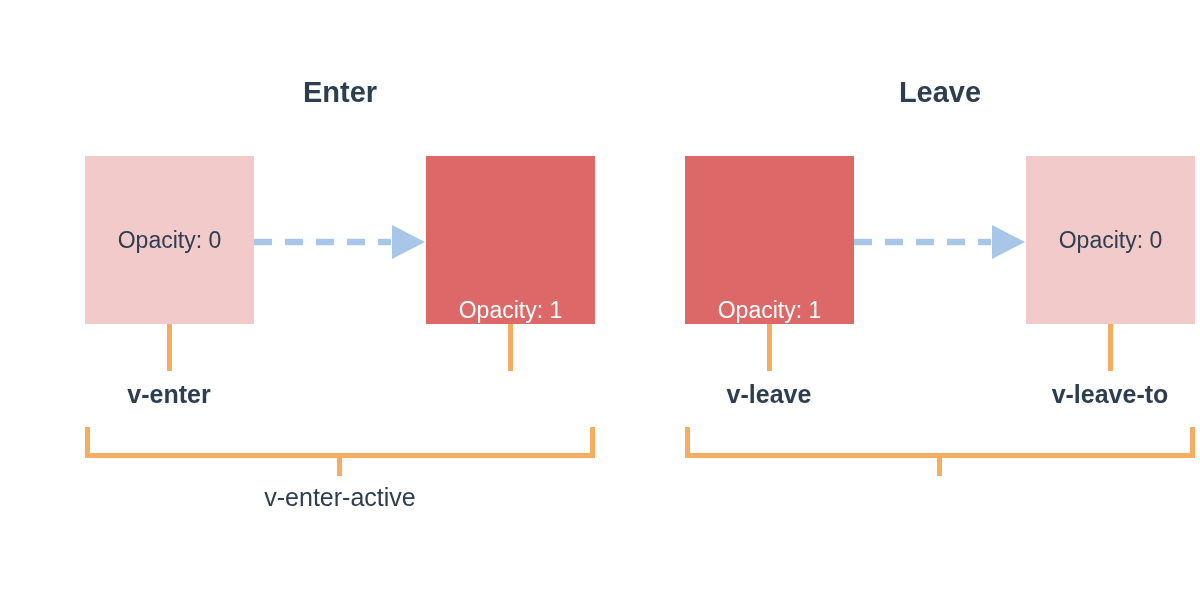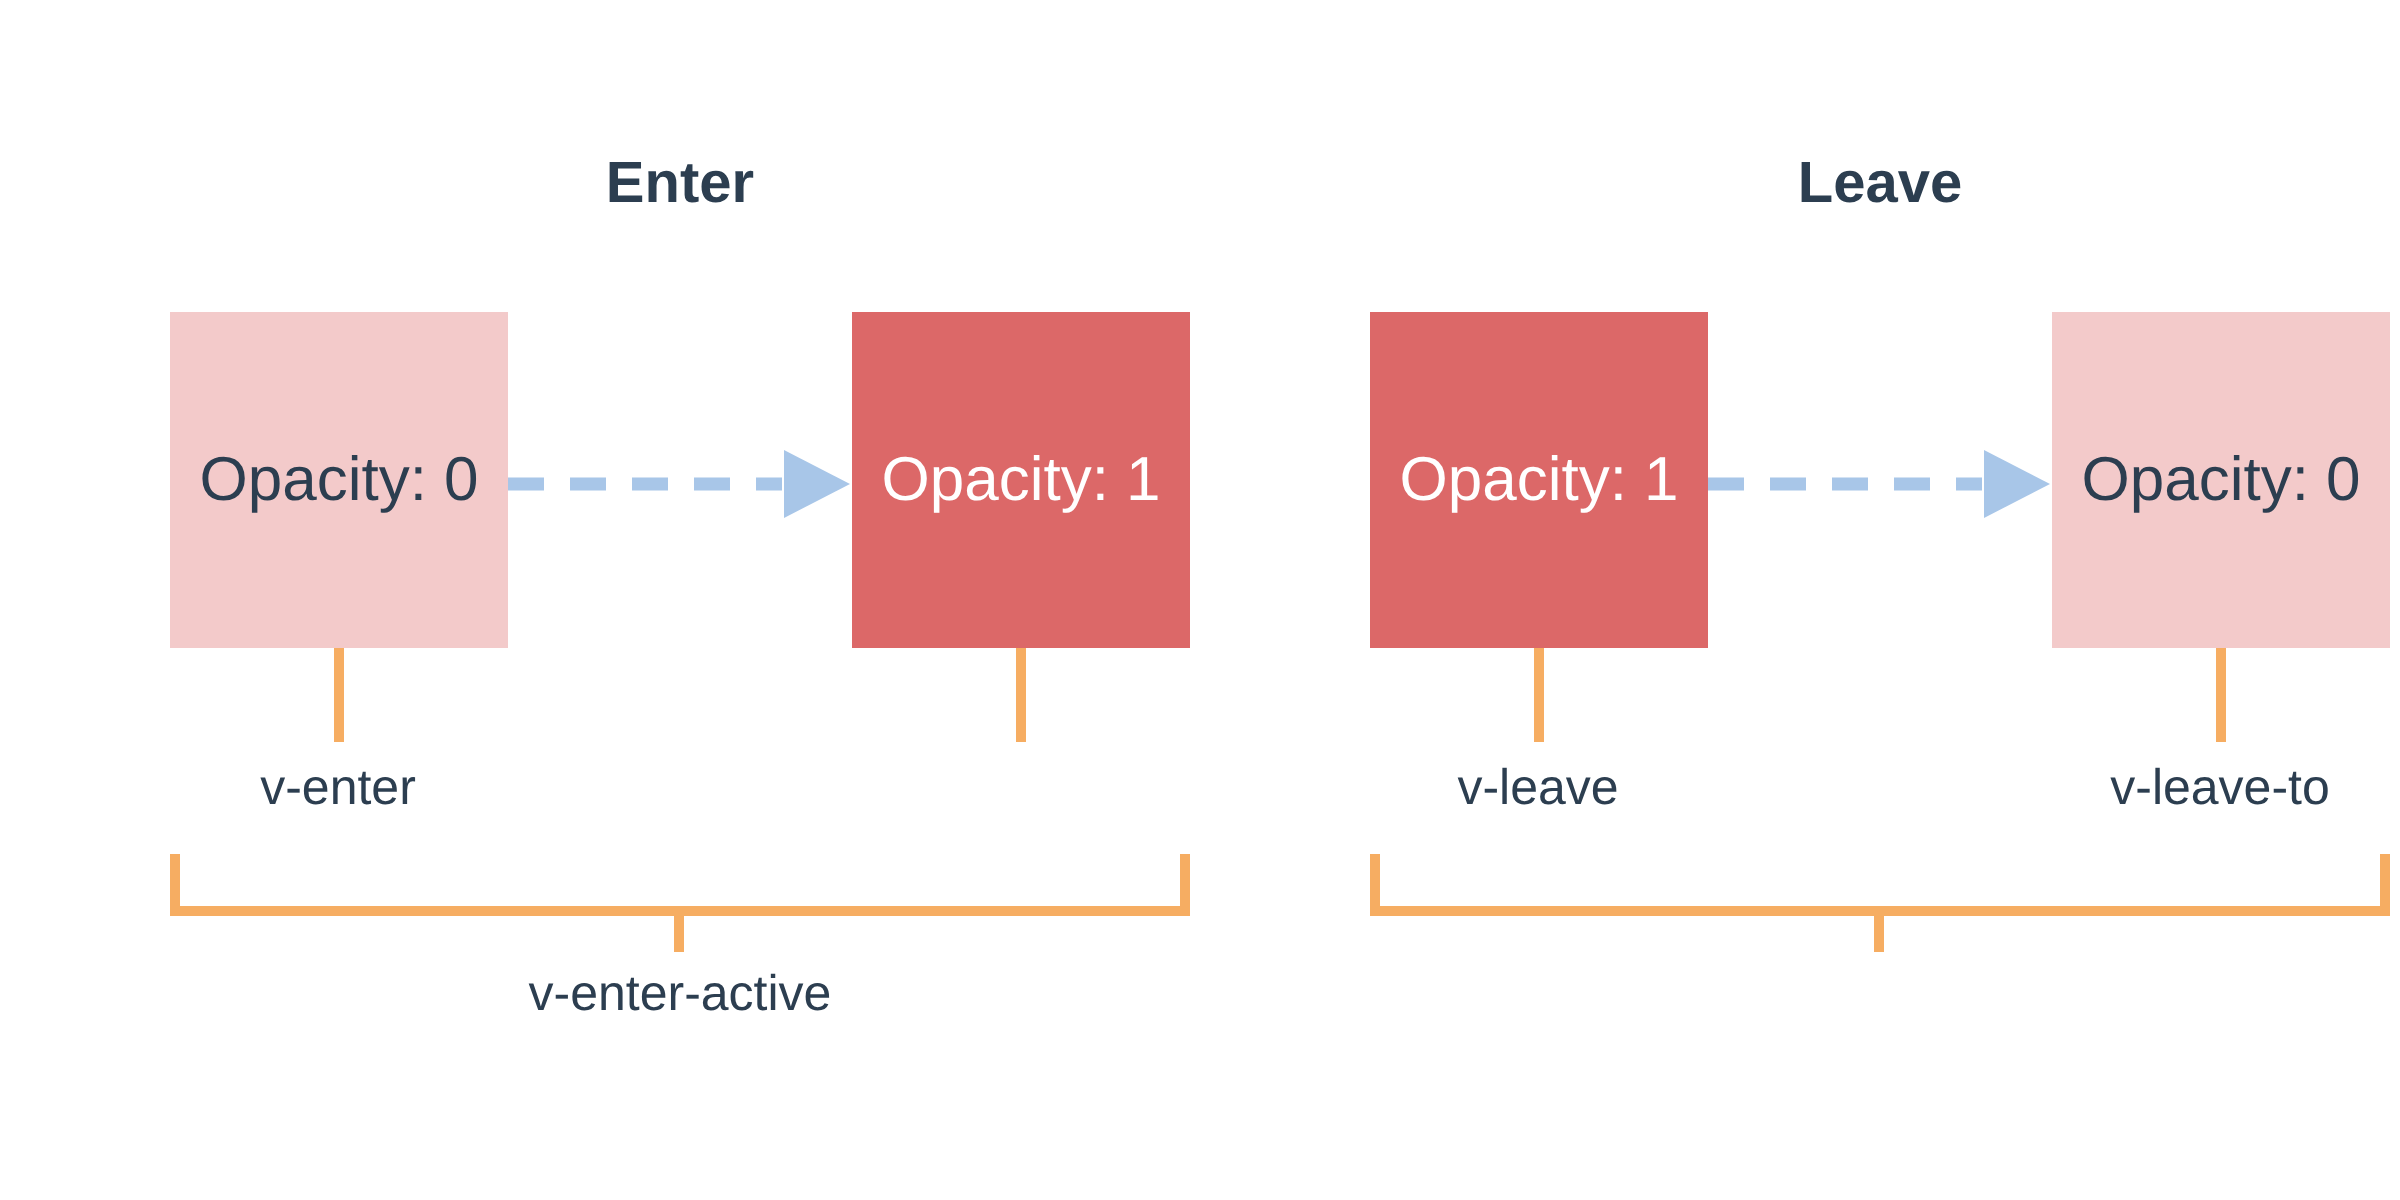--- a/index.html
+++ b/index.html
@@ -45,27 +45,27 @@
   }
 
   .state-box {
     position: absolute;
     top: 156px;
     width: 169px;
     height: 168px;
     display: flex;
     align-items: center;
     justify-content: center;
-    font-size: 31px;
+    font-size: 23px;
     white-space: nowrap;
   }
   .state-box--start { left: 47px; }
   .state-box--end   { left: 388px; }
   .state-box[data-variant="faded"] { background: var(--pink-light); color: var(--text-navy); }
-  .state-box[data-variant="solid"] { background: var(--red-solid);  color: var(--box-text-light); }
+  .state-box[data-variant="solid"] { background: var(--red-solid);  color: var(--box-text-light); align-items: flex-end; }
 
   .arrow-svg {
     position: absolute;
     left: 216px;
     top: 222px;
     width: 172px;
     height: 40px;
     display: block;
   }
   .arrow-line {
@@ -84,21 +84,21 @@
     background: var(--bracket-orange);
   }
   .connector--start { left: 129px; }
   .connector--end   { left: 470px; }
 
   .class-label {
     position: absolute;
     top: 380px;
     transform: translateX(-50%);
     font-size: 25px;
-    font-weight: normal;
+    font-weight: bold;
     color: var(--text-navy);
     white-space: nowrap;
   }
   .class-label--start { left: 131px; }
   .class-label--end   { left: 472px; }
 
   .bracket-h {
     position: absolute;
     left: 47px;
     top: 453px;

